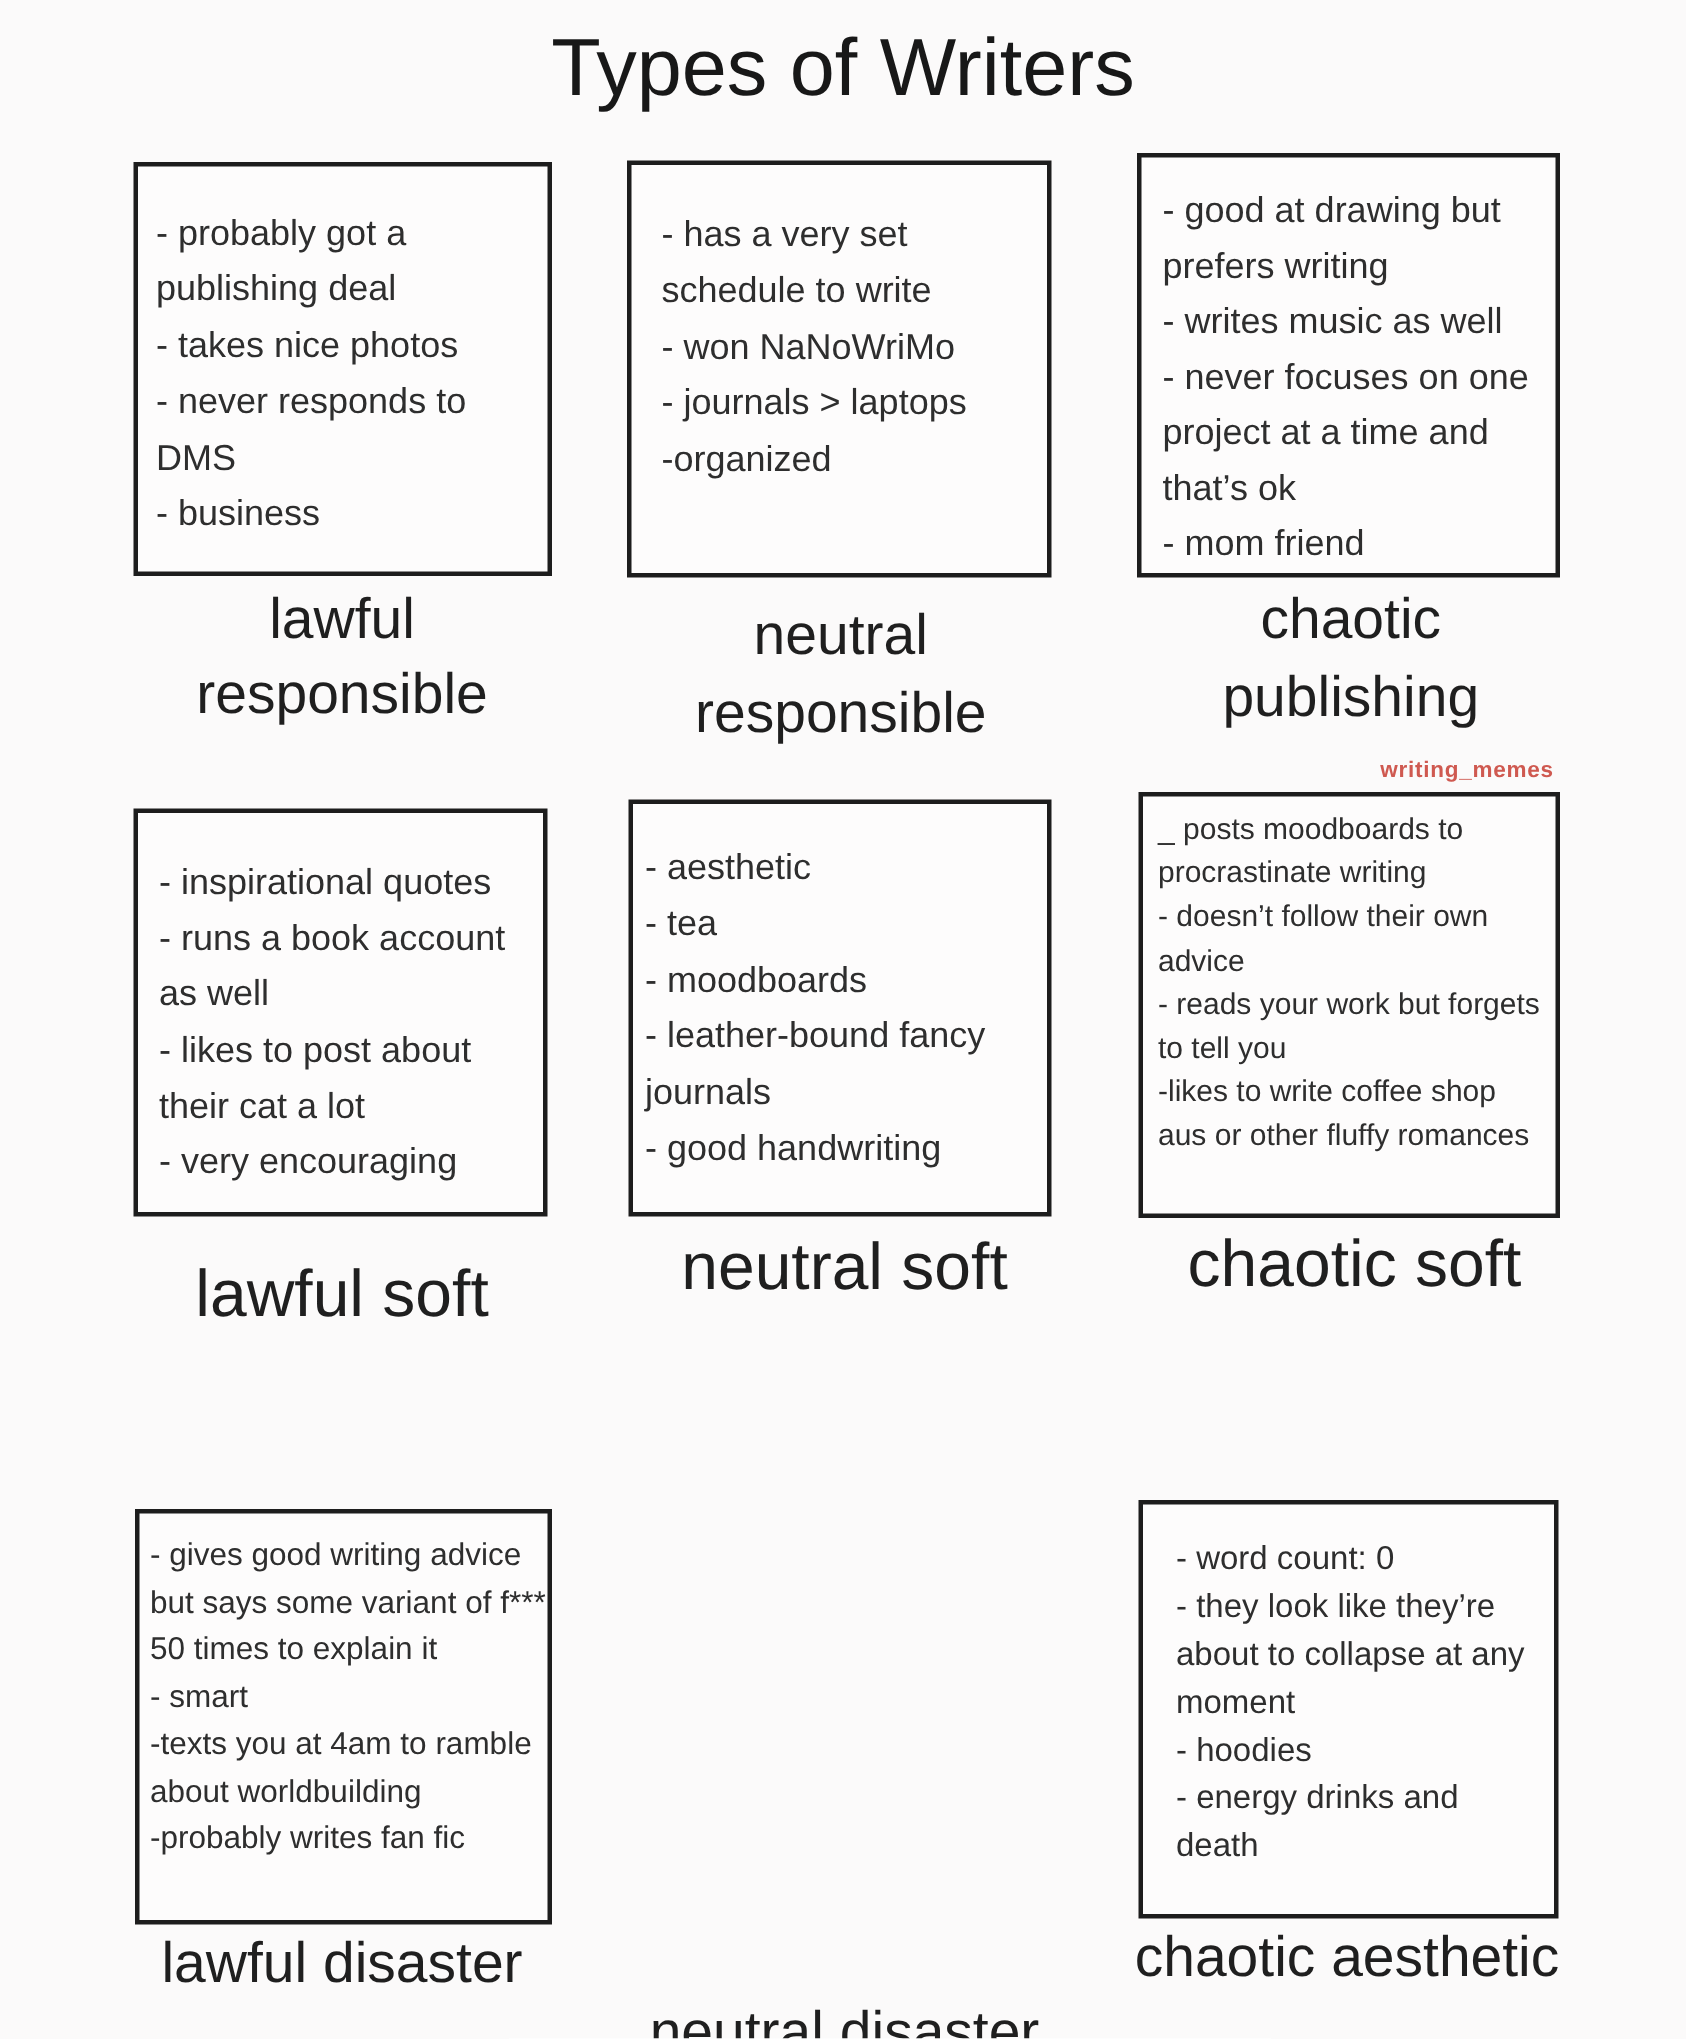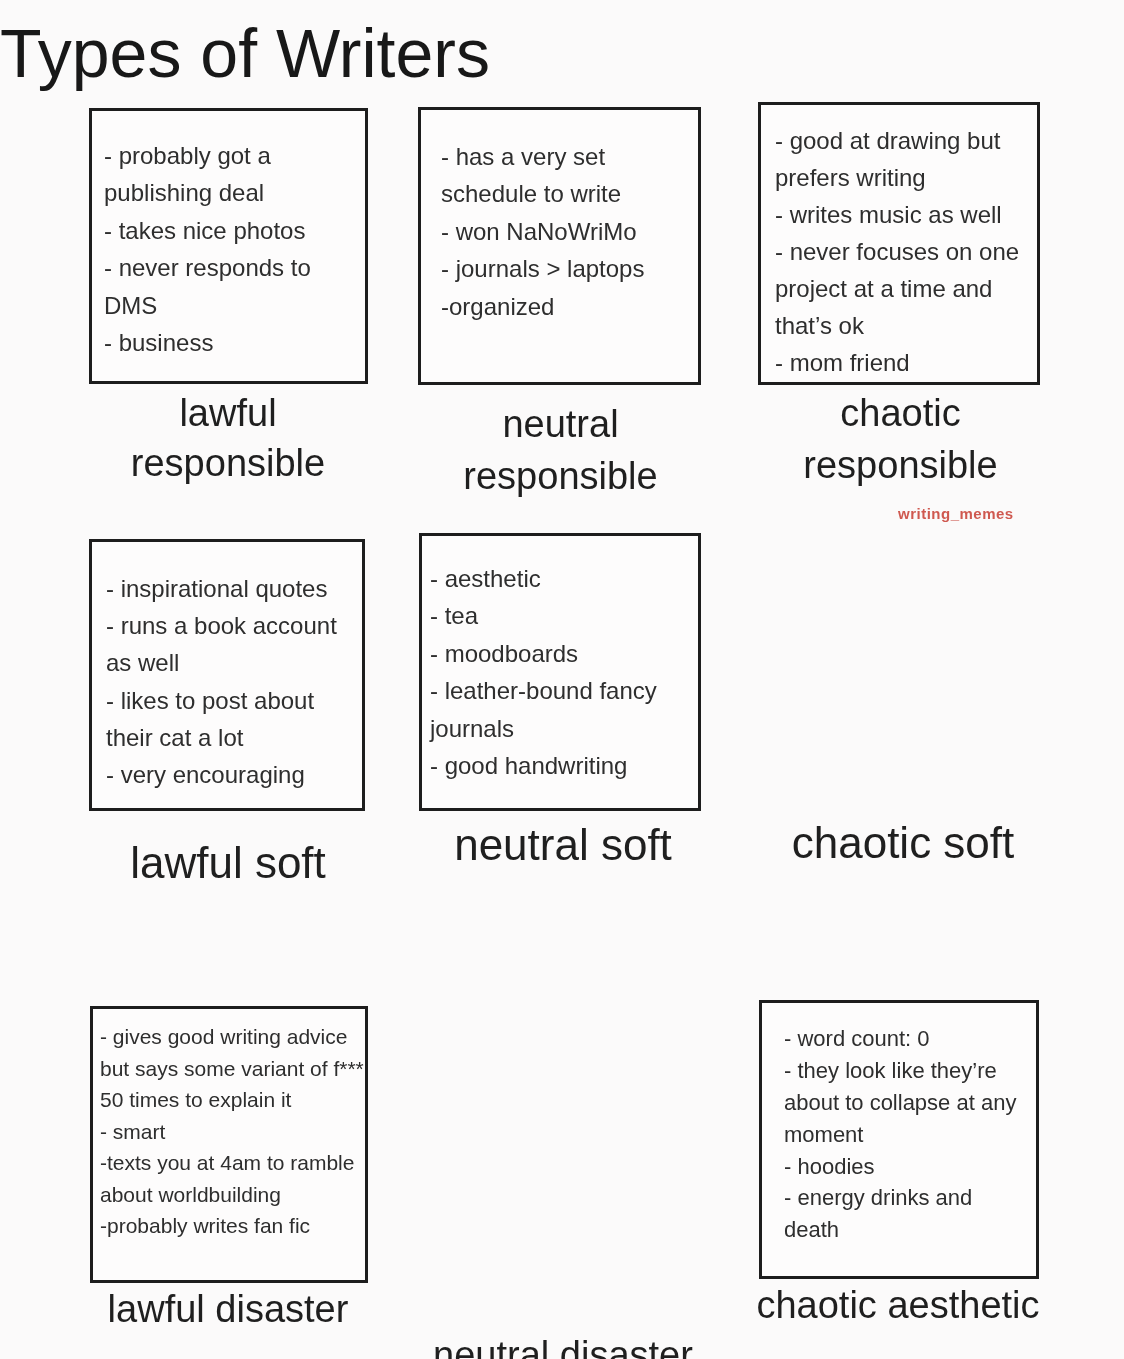--- a/index.html
+++ b/index.html
@@ -9,31 +9,32 @@
     height: 1359px;
     background: #fbfafa;
     font-family: "Liberation Sans", sans-serif;
     color: #2e2e2e;
     overflow: hidden;
   }
   .page-title {
     position: absolute;
     left: 0; top: 14px;
     width: 100%;
-    font-size: 68px;
+    text-align: center;
+    font-size: 54px;
     font-weight: 500;
     letter-spacing: 0px;
     color: #181818;
   }
   .watermark {
     position: absolute;
     top: 505px;
     left: 898px;
     width: 160px;
-    text-align: left;
+    text-align: center;
     font-size: 15px;
     font-weight: 700;
     color: #cf5950;
     letter-spacing: 0.5px;
   }
   .box {
     position: absolute;
     border: 3px solid #1d1d1d;
     background: #fdfcfc;
     box-sizing: border-box;
@@ -103,39 +104,45 @@
   <div class="cell-label c1-label">neutral
 responsible</div>
 
   <div class="box c2-box">
     <div class="box-text">- good at drawing but prefers writing
 - writes music as well
 - never focuses on one project at a time and that’s ok
 - mom friend</div>
   </div>
   <div class="cell-label c2-label">chaotic
-responsible</div>
+publishing</div>
 
   <div class="box c3-box">
     <div class="box-text">- inspirational quotes
 - runs a book account as well
 - likes to post about their cat a lot
 - very encouraging</div>
   </div>
   <div class="cell-label c3-label">lawful soft</div>
 
   <div class="box c4-box">
     <div class="box-text">- aesthetic
 - tea
 - moodboards
 - leather-bound fancy journals
 - good handwriting</div>
   </div>
   <div class="cell-label c4-label">neutral soft</div>
 
+  <div class="box c5-box">
+    <div class="box-text">_ posts moodboards to procrastinate writing
+- doesn’t follow their own advice
+- reads your work but forgets to tell you
+-likes to write coffee shop aus or other fluffy romances</div>
+  </div>
   <div class="cell-label c5-label">chaotic soft</div>
 
   <div class="box c6-box">
     <div class="box-text">- gives good writing advice but says some variant of f*** 50 times to explain it
 - smart
 -texts you at 4am to ramble about worldbuilding
 -probably writes fan fic</div>
   </div>
   <div class="cell-label c6-label">lawful disaster</div>
 

